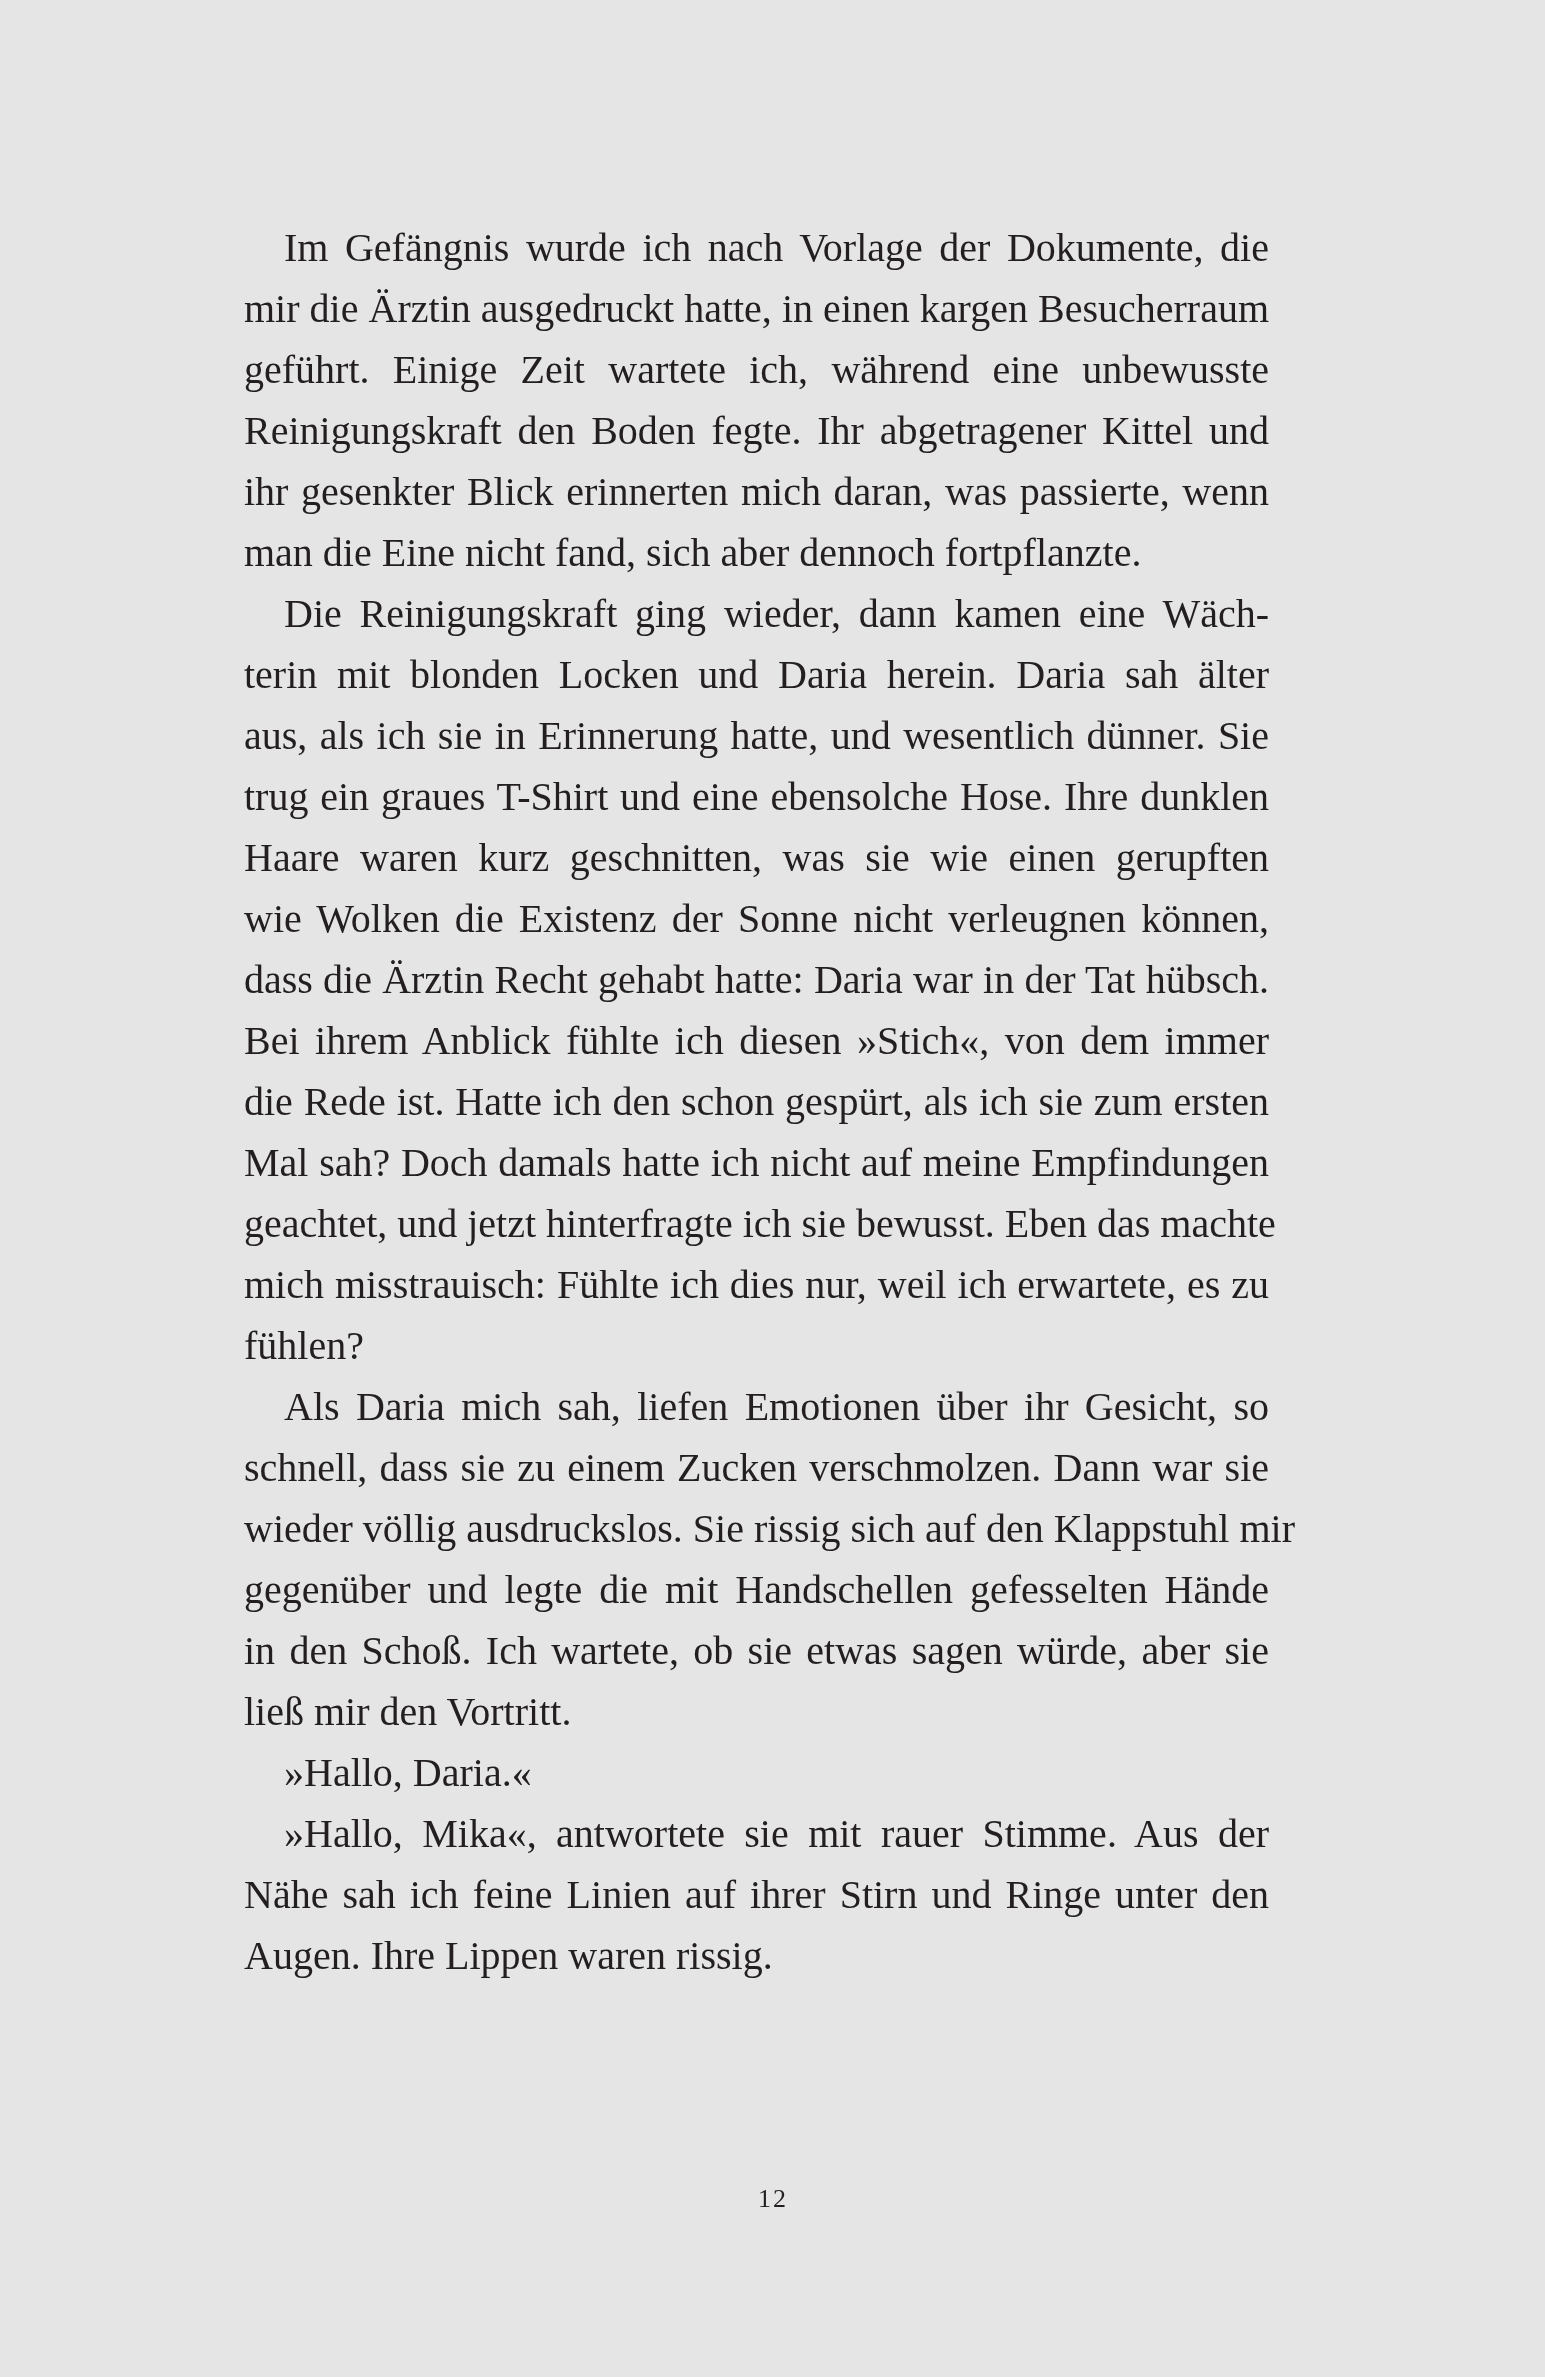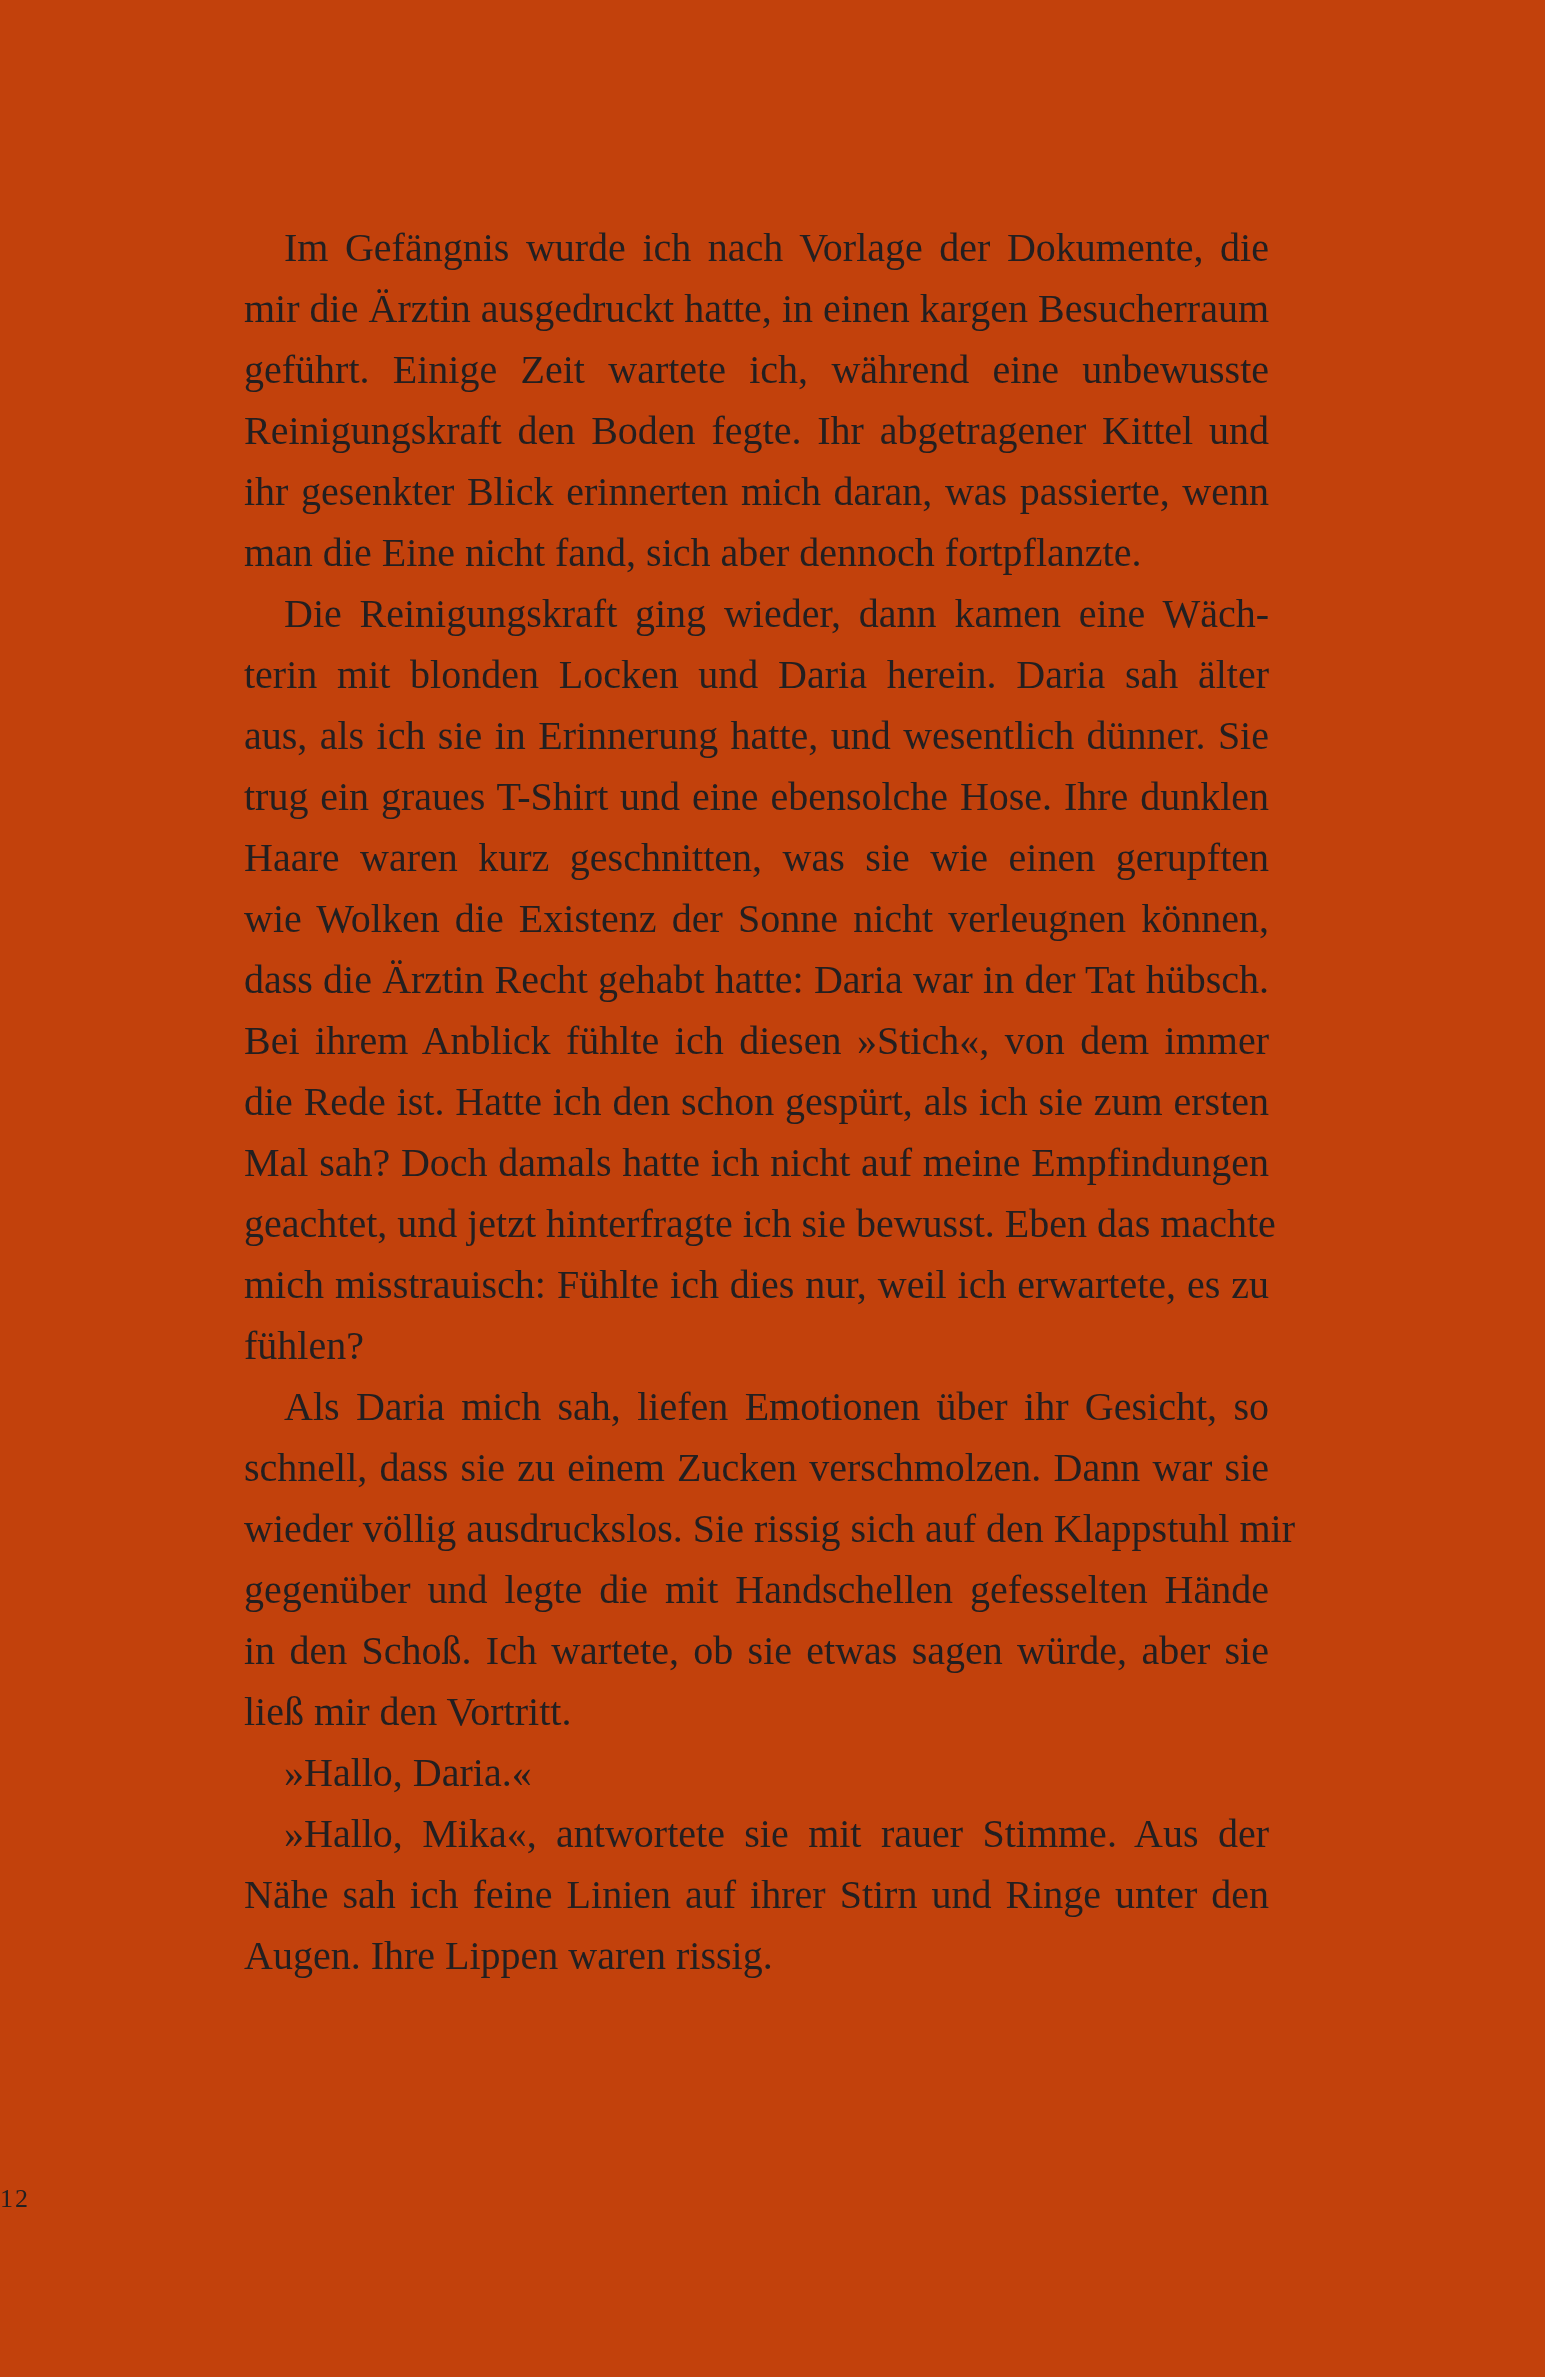--- a/index.html
+++ b/index.html
@@ -11,21 +11,21 @@
       width: 1546px;
       height: 2377px;
       position: relative;
       overflow: hidden;
     }
     .page {
       position: absolute;
       left: 0; top: 0;
       width: 1546px;
       height: 2377px;
-      background: #c2410c;
+      background: #e5e5e5;
     }
     .text-block {
       position: absolute;
       left: 244px;
       top: 217px;
       width: 1025px;
       font-family: "Liberation Serif", "DejaVu Serif", serif;
       font-size: 40px;
       line-height: 61px;
       color: #231f20;
@@ -42,21 +42,21 @@
       padding-left: 40px;
     }
     .line.last {
       text-align-last: left;
     }
     .page-number {
       position: absolute;
       left: 0;
       width: 1546px;
       top: 2184px;
-      text-align: left;
+      text-align: center;
       font-family: "Liberation Serif", "DejaVu Serif", serif;
       font-size: 26px;
       letter-spacing: 2px;
       color: #231f20;
     }
   </style>
 </head>
 <body>
 
 <div class="page">

